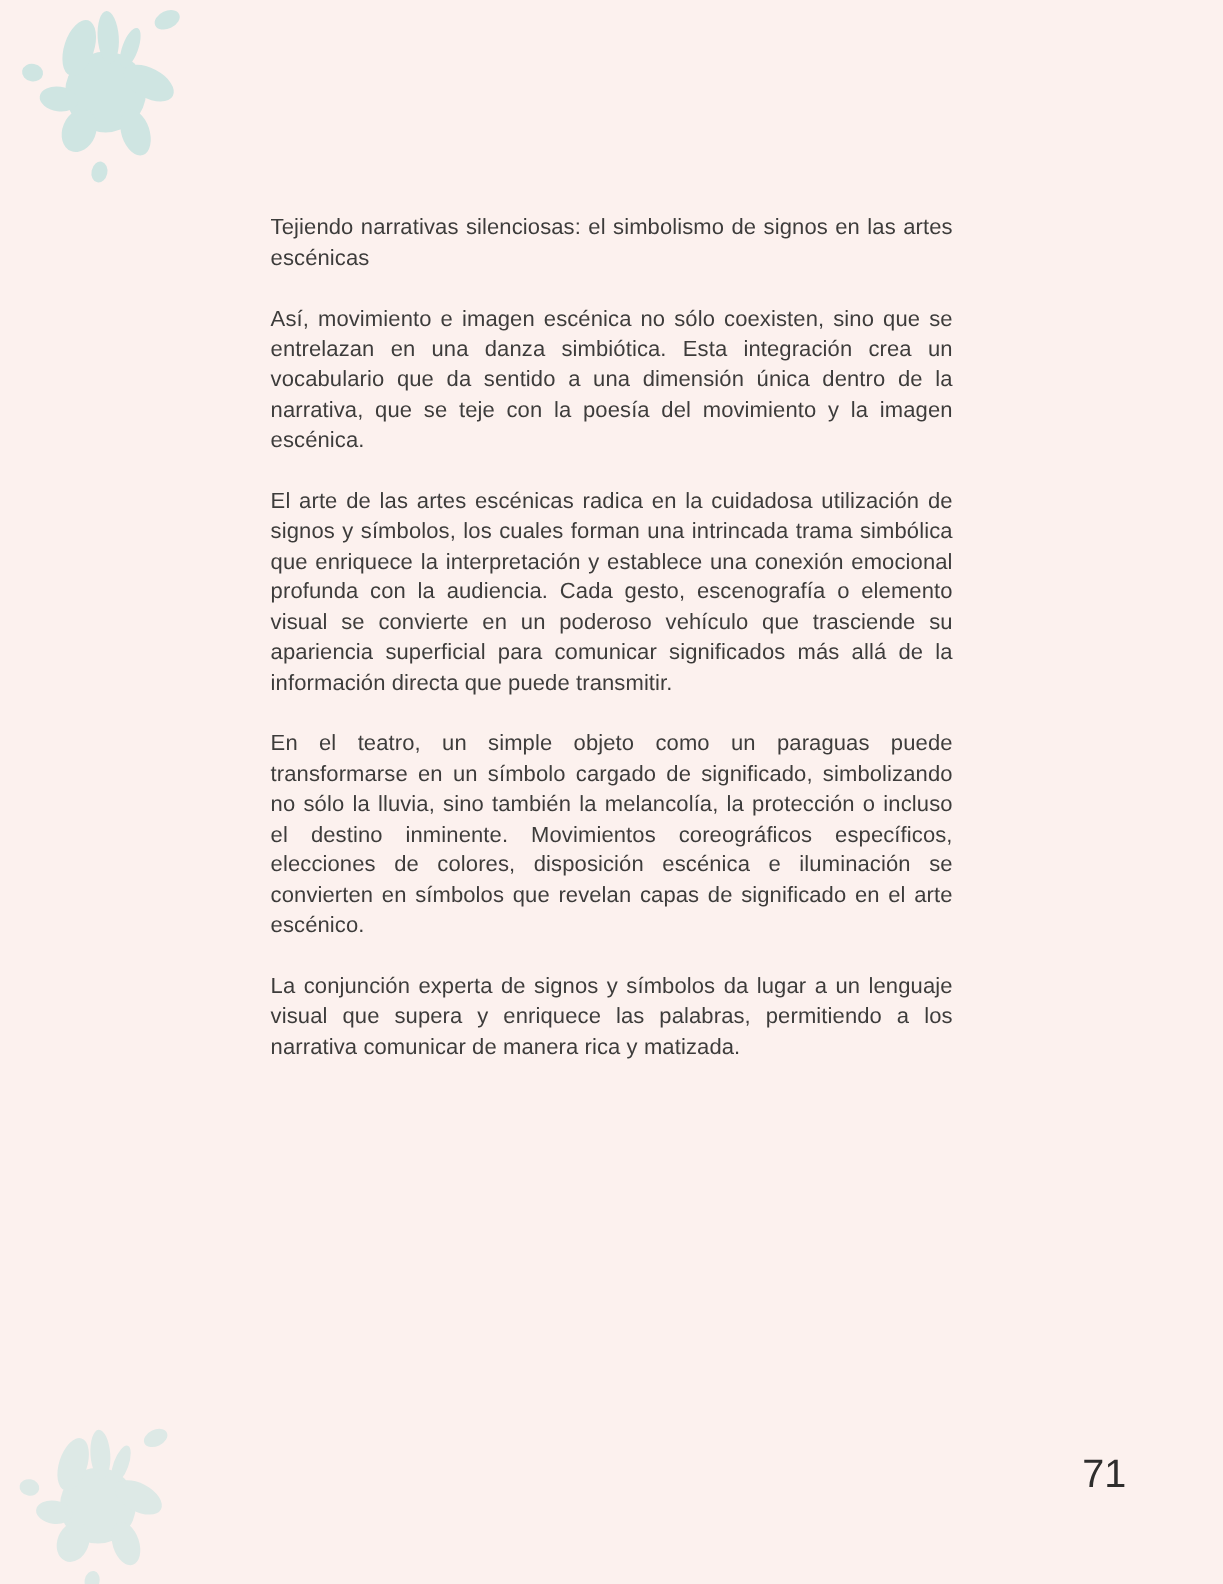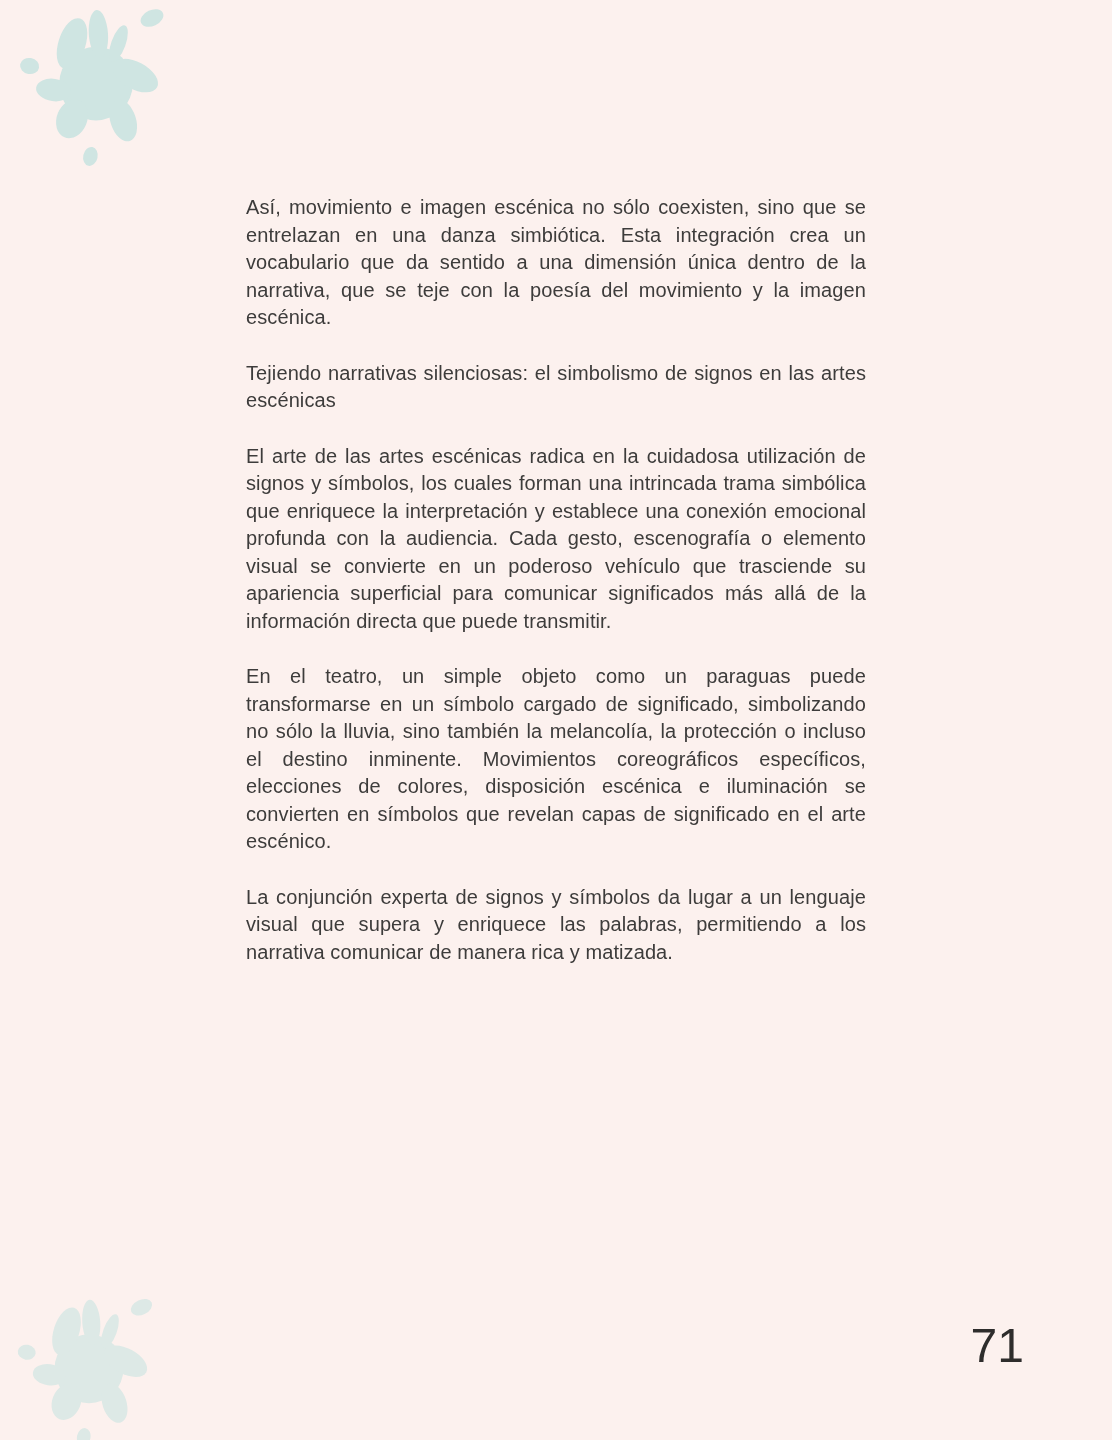--- a/index.html
+++ b/index.html
@@ -39,21 +39,21 @@
     margin: 0 0 28px 0;
     font-size: 20px;
     line-height: 27.5px;
     text-align: justify;
     letter-spacing: 0.1px;
   }
   .page-number {
     position: absolute;
     top: 1322px;
     right: 88px;
-    font-size: 48px;
+    font-size: 36px;
     line-height: 1;
     color: #2e2d2c;
   }
 </style>
 </head>
 <body style="background-color: rgb(252, 241, 238);">
 
 <svg width="0" height="0" style="position:absolute" aria-hidden="true">
   <defs>
     <symbol id="splat" viewBox="0 0 200 210">
@@ -74,20 +74,20 @@
 
 <svg class="splat splat-top" viewBox="0 0 200 210" style="fill: rgb(207, 229, 226);">
   <use href="#splat"></use>
 </svg>
 
 <svg class="splat splat-bottom" viewBox="0 0 200 210" style="fill: rgb(221, 233, 230);">
   <use href="#splat"></use>
 </svg>
 
 <main class="text-block" style="color: rgb(61, 60, 59);">
+  <p>Tejiendo narrativas silenciosas: el simbolismo de signos en las artes escénicas</p>
   <p>Así, movimiento e imagen escénica no sólo coexisten, sino que se entrelazan en una danza simbiótica. Esta integración crea un vocabulario que da sentido a una dimensión única dentro de la narrativa, que se teje con la poesía del movimiento y la imagen escénica.</p>
-  <p>Tejiendo narrativas silenciosas: el simbolismo de signos en las artes escénicas</p>
   <p>El arte de las artes escénicas radica en la cuidadosa utilización de signos y símbolos, los cuales forman una intrincada trama simbólica que enriquece la interpretación y establece una conexión emocional profunda con la audiencia. Cada gesto, escenografía o elemento visual se convierte en un poderoso vehículo que trasciende su apariencia superficial para comunicar significados más allá de la información directa que puede transmitir.</p>
   <p>En el teatro, un simple objeto como un paraguas puede transformarse en un símbolo cargado de significado, simbolizando no sólo la lluvia, sino también la melancolía, la protección o incluso el destino inminente. Movimientos coreográficos específicos, elecciones de colores, disposición escénica e iluminación se convierten en símbolos que revelan capas de significado en el arte escénico.</p>
   <p>La conjunción experta de signos y símbolos da lugar a un lenguaje visual que supera y enriquece las palabras, permitiendo a los narrativa comunicar de manera rica y matizada.</p>
 </main>
 
 <div class="page-number">71</div>
 
 </body></html>

